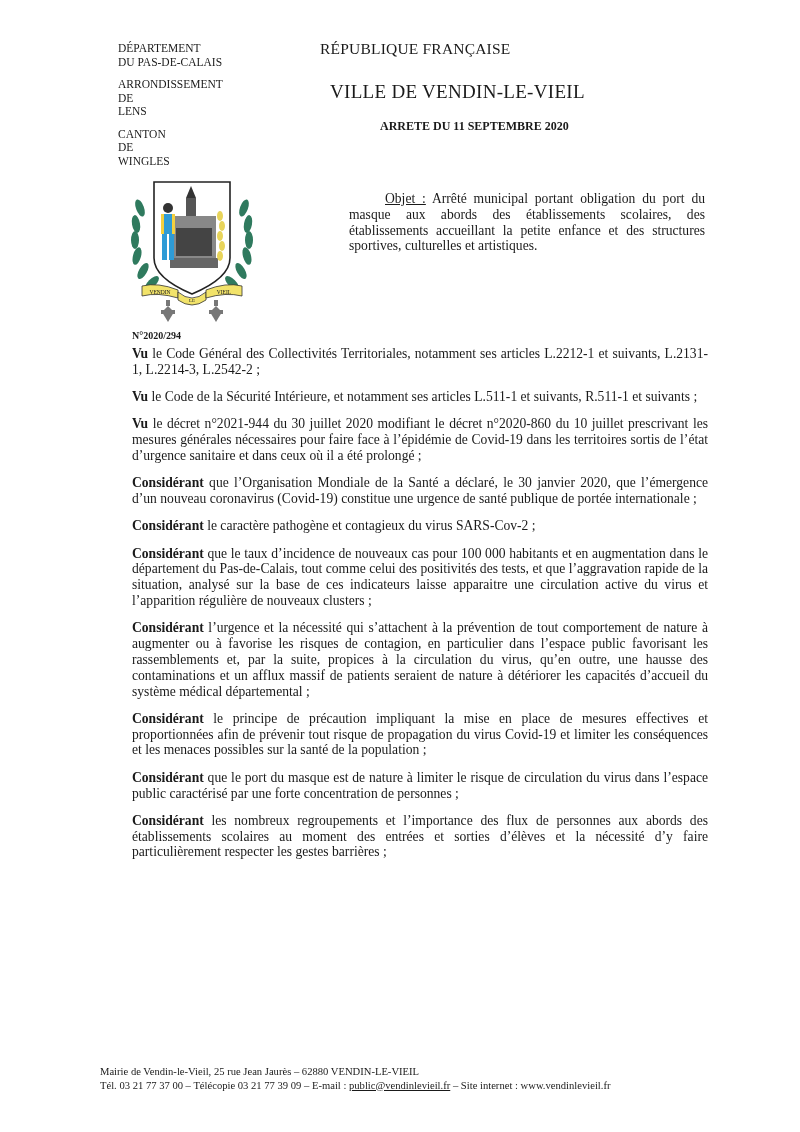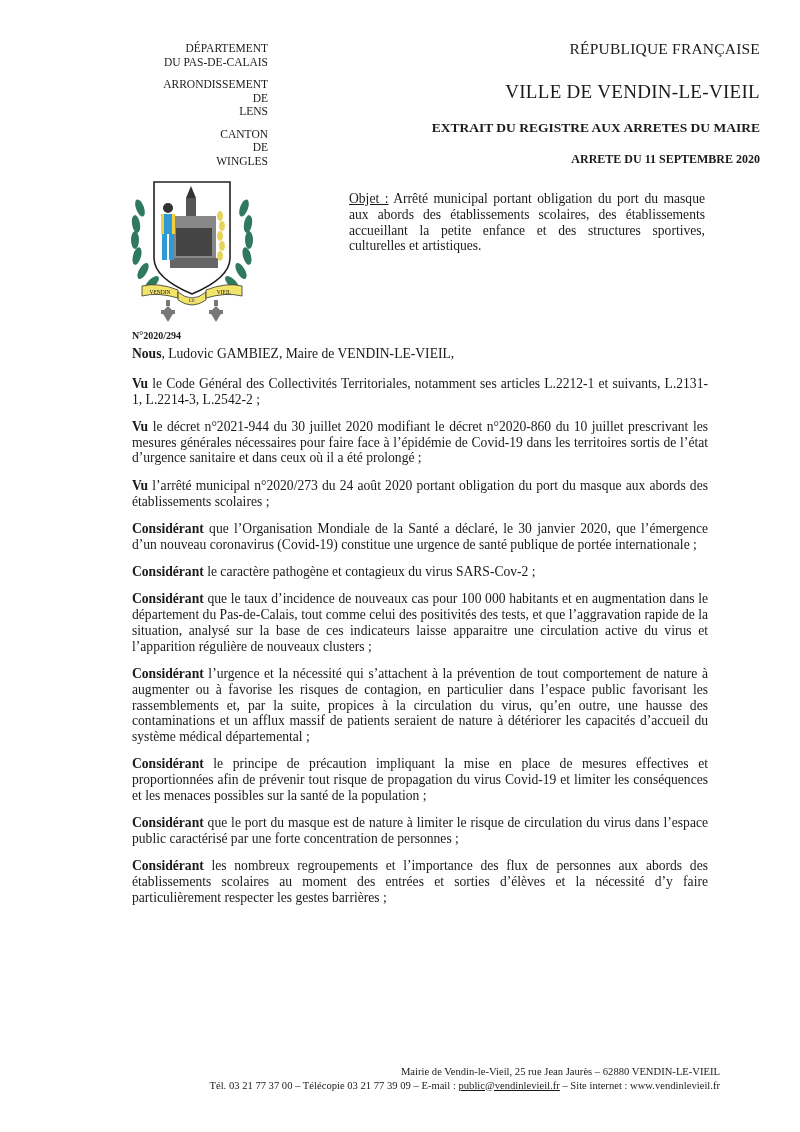--- a/index.html
+++ b/index.html
@@ -1,36 +1,36 @@
 <!DOCTYPE html>
 <html><head>
 <meta charset="utf-8">
 <style>
   html, body { margin: 0; padding: 0; background: #ffffff; }
   body { width: 800px; height: 1132px; position: relative; overflow: hidden;
          font-family: "Liberation Serif", "DejaVu Serif", serif; color: #1a1a1a; }
-  .left-head { position: absolute; left: 118px; top: 42px; width: 150px; text-align: right;
+  .left-head { position: absolute; left: 118px; top: 42px; width: 150px; text-align: left;
                font-size: 11.5px; line-height: 13.5px; }
   .left-head .blk { margin-bottom: 9px; }
   .crest { position: absolute; left: 128px; top: 178px; width: 128px; height: 150px; }
-  .right-head { position: absolute; left: 330px; top: 40px; width: 430px; text-align: right; }
+  .right-head { position: absolute; left: 330px; top: 40px; width: 430px; text-align: left; }
   .rep { font-size: 15.5px; margin-left: -10px; letter-spacing: 0.2px; }
   .ville { font-size: 19px; margin-top: 23px; letter-spacing: 0.3px; }
   .extrait { font-size: 13.5px; font-weight: bold; margin-top: 17px; margin-left: 20px; }
   .arrete { font-size: 12px; font-weight: bold; margin-top: 16px; margin-left: 50px; }
   .objet { position: absolute; left: 349px; top: 191px; width: 356px; font-size: 13.6px;
            line-height: 15.8px; text-align: justify; }
-  .objet u { text-decoration: underline; }
+  .objet u { text-decoration: underline; margin-left: 36px; }
   .numero { position: absolute; left: 132px; top: 330px; font-size: 10px; font-weight: bold; }
   .body { position: absolute; left: 132px; top: 346px; width: 576px; font-size: 13.6px;
           line-height: 15.8px; text-align: justify; }
   .body p { margin: 0 0 11.5px 0; }
   .body p.first { margin-bottom: 14px; }
   .body b { font-weight: bold; }
-  .footer { position: absolute; left: 100px; top: 1065px; width: 620px; text-align: right;
+  .footer { position: absolute; left: 100px; top: 1065px; width: 620px; text-align: left;
             font-size: 10.6px; line-height: 13.5px; }
   .footer .email { text-decoration: underline; }
 </style>
 </head>
 <body>
 
 <div class="left-head">
   <div class="blk">
     <div>DÉPARTEMENT</div>
     <div>DU PAS-DE-CALAIS</div>
@@ -111,35 +111,33 @@
       <rect x="86" y="122" width="4" height="6"></rect>
       <polygon points="88,128 94,134 88,144 82,134"></polygon>
       <rect x="81" y="132" width="14" height="4"></rect>
     </g>
   </svg>
 </div>
 
 <div class="right-head">
   <div class="rep">RÉPUBLIQUE FRANÇAISE</div>
   <div class="ville">VILLE DE VENDIN-LE-VIEIL</div>
-  <div class="extrait">EXTRAIT DU REGISTRE AUX ARRETES DU MAIRE</div>
   <div class="arrete">ARRETE DU 11 SEPTEMBRE 2020</div>
 </div>
 
 <div class="objet">
   <u>Objet :</u><span> Arrêté municipal portant obligation du port du masque aux abords des établissements scolaires, des établissements accueillant la petite enfance et des structures sportives, culturelles et artistiques.</span>
 </div>
 
 <div class="numero">N°2020/294</div>
 
 <div class="body">
-  <p class="first"><b>Nous</b><span>, Ludovic GAMBIEZ, Maire de VENDIN-LE-VIEIL,</span></p>
   <p><b>Vu</b><span> le Code Général des Collectivités Territoriales, notamment ses articles L.2212-1 et suivants, L.2131-1, L.2214-3, L.2542-2 ;</span></p>
+  <p><b>Vu</b><span> le Code de la Sécurité Intérieure, et notamment ses articles L.511-1 et suivants, R.511-1 et suivants ;</span></p>
   <p><b>Vu</b><span> le décret n°2021-944 du 30 juillet 2020 modifiant le décret n°2020-860 du 10 juillet prescrivant les mesures générales nécessaires pour faire face à l’épidémie de Covid-19 dans les territoires sortis de l’état d’urgence sanitaire et dans ceux où il a été prolongé ;</span></p>
-  <p><b>Vu</b><span> l’arrêté municipal n°2020/273 du 24 août 2020 portant obligation du port du masque aux abords des établissements scolaires ;</span></p>
   <p><b>Considérant</b><span> que l’Organisation Mondiale de la Santé a déclaré, le 30 janvier 2020, que l’émergence d’un nouveau coronavirus (Covid-19) constitue une urgence de santé publique de portée internationale ;</span></p>
   <p><b>Considérant</b><span> le caractère pathogène et contagieux du virus SARS-Cov-2 ;</span></p>
   <p><b>Considérant</b><span> que le taux d’incidence de nouveaux cas pour 100 000 habitants et en augmentation dans le département du Pas-de-Calais, tout comme celui des positivités des tests, et que l’aggravation rapide de la situation, analysé sur la base de ces indicateurs laisse apparaitre une circulation active du virus et l’apparition régulière de nouveaux clusters ;</span></p>
   <p><b>Considérant</b><span> l’urgence et la nécessité qui s’attachent à la prévention de tout comportement de nature à augmenter ou à favorise les risques de contagion, en particulier dans l’espace public favorisant les rassemblements et, par la suite, propices à la circulation du virus, qu’en outre, une hausse des contaminations et un afflux massif de patients seraient de nature à détériorer les capacités d’accueil du système médical départemental ;</span></p>
   <p><b>Considérant</b><span> le principe de précaution impliquant la mise en place de mesures effectives et proportionnées afin de prévenir tout risque de propagation du virus Covid-19 et limiter les conséquences et les menaces possibles sur la santé de la population ;</span></p>
   <p><b>Considérant</b><span> que le port du masque est de nature à limiter le risque de circulation du virus dans l’espace public caractérisé par une forte concentration de personnes ;</span></p>
   <p><b>Considérant</b><span> les nombreux regroupements et l’importance des flux de personnes aux abords des établissements scolaires au moment des entrées et sorties d’élèves et la nécessité d’y faire particulièrement respecter les gestes barrières ;</span></p>
 </div>
 
 <div class="footer">

